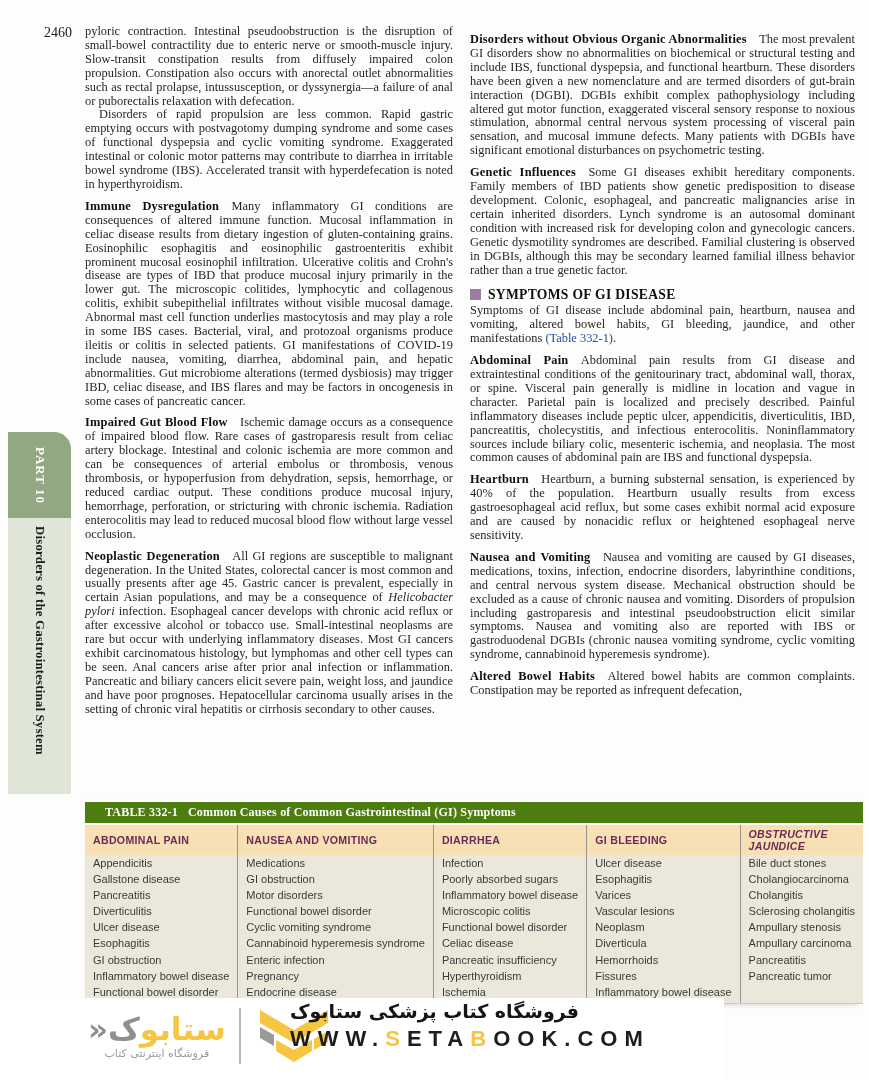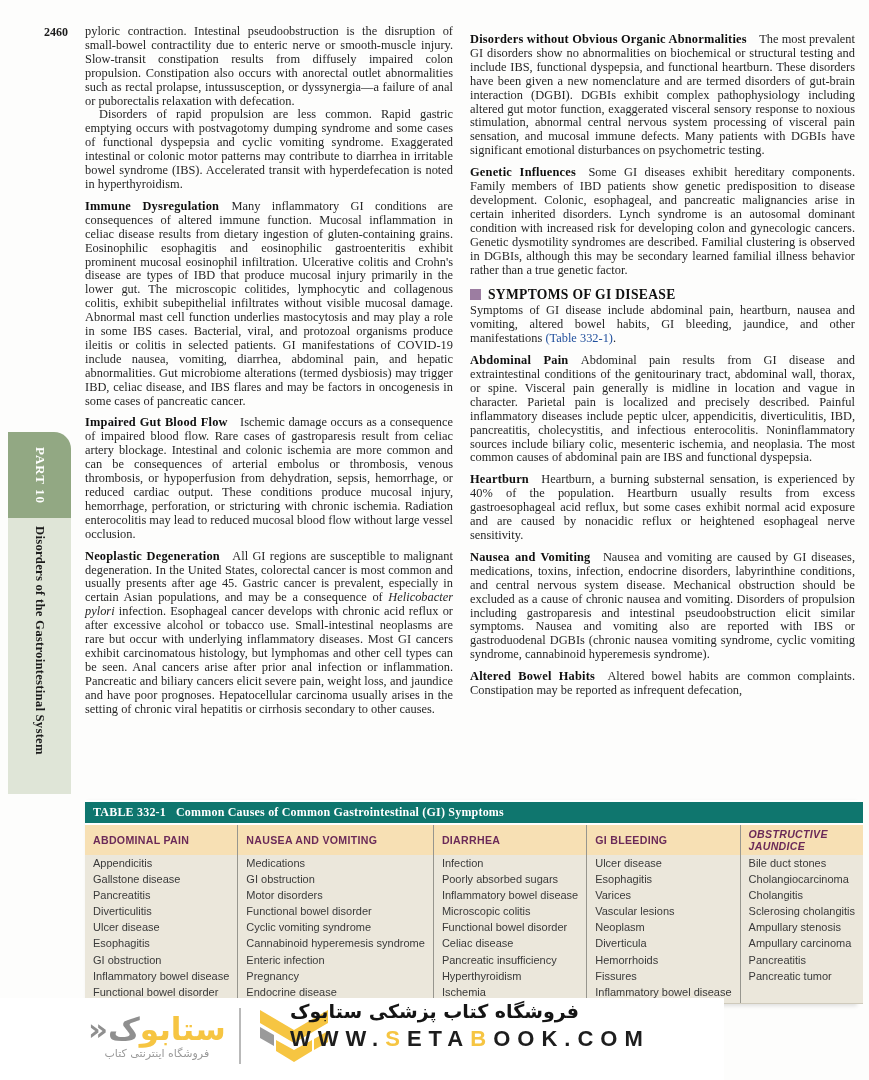--- a/index.html
+++ b/index.html
@@ -4,21 +4,21 @@
 <style>
   html,body{margin:0;padding:0;}
   body{
     width:869px;height:1080px;position:relative;overflow:hidden;
     background:#fdfdfc;color:#262626;
     font-family:"Liberation Serif", serif;
   }
   
   .page-number{
     position:absolute;left:44px;top:25px;
-    font-weight:bold;font-size:12px;color:#1c1c1c;
+    font-weight:normal;font-size:14px;color:#1c1c1c;
   }
   .columns{
     position:absolute;left:85px;top:25px;width:770px;
     display:grid;grid-template-columns:368px 385px;column-gap:17px;
   }
   .col{font-size:12.4px;line-height:13.9px;text-align:justify;}
   .para{margin:0;}
   .para.sec{margin-top:8px;}
   .para.ind{text-indent:14px;}
   .run-head{color:#0f0f0f;letter-spacing:.2px;}
@@ -46,22 +46,22 @@
     background:#dfe5d7;display:flex;align-items:flex-start;justify-content:center;
   }
   .tab-title span{
     writing-mode:vertical-rl;color:#1b1b1b;font-weight:bold;
     font-size:12.8px;margin-top:8px;letter-spacing:.2px;
   }
   
   .gi-table-wrap{position:absolute;left:85px;top:800px;width:770px;box-shadow:2px 2px 4px rgba(0,0,0,.12);}
   table{border-collapse:collapse;width:100%;font-family:"Liberation Sans", sans-serif;}
   .t-titlebar{
-    background:#0f766e;color:#ffffff;text-align:left;
-    font-size:12px;padding:3px 8px;letter-spacing:.2px;
+    background:#4d7c0f;color:#ffffff;text-align:left;
+    font-size:12px;padding:3px 20px;letter-spacing:.2px;
     font-family:"Liberation Serif", serif;font-weight:bold;
   }
   .t-titlebar .t-label{margin-right:10px;}
   thead th{
     background:#f7e0b4;color:#6b2a58;font-size:10.6px;text-align:left;
     padding:3px 8px;letter-spacing:.3px;border-top:2px solid #ffffff;
   }
   thead th + th, tbody td + td{border-left:1px solid #97968e;}
   tbody td{
     background:#ebe7db;color:#3a3a3a;font-size:11px;line-height:1.2;

